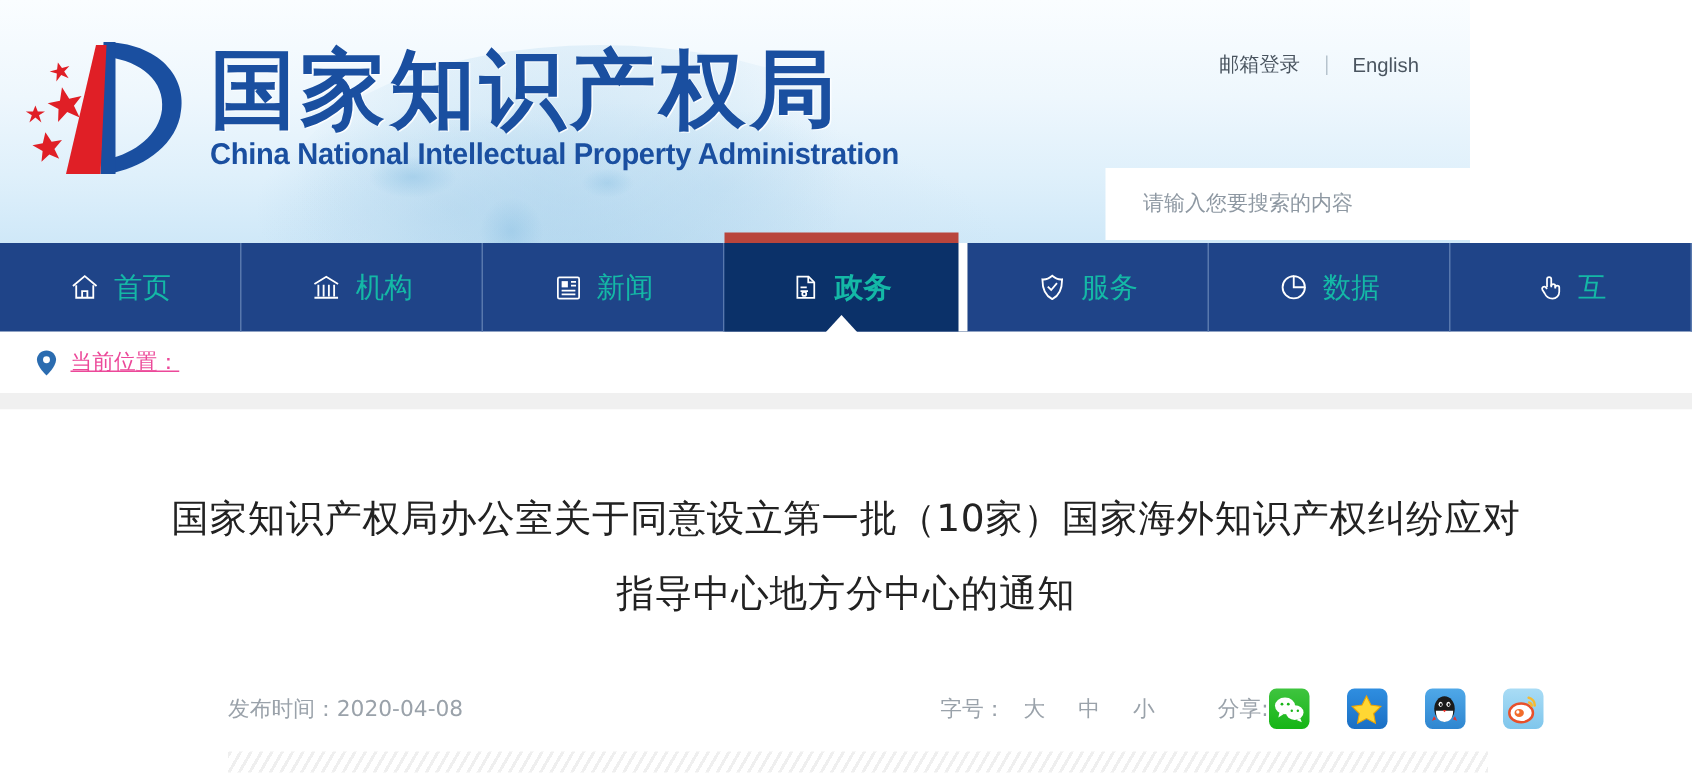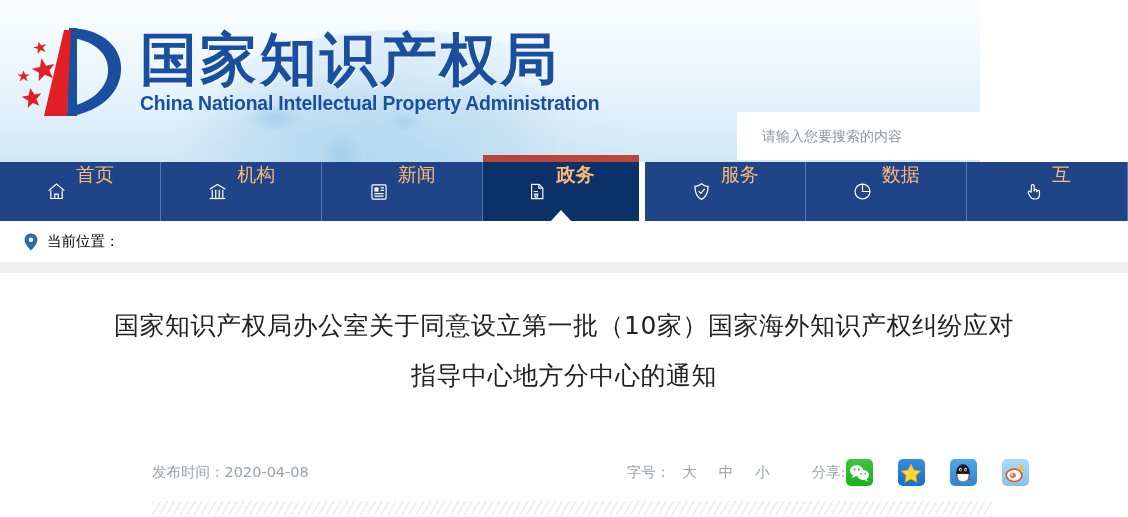--- a/index.html
+++ b/index.html
@@ -90,23 +90,23 @@
   
   .nav {
     position: relative;
     width: 1128px; height: 59px;
     background: #1f4488;
     display: flex;
   }
   .nav-item {
     position: relative;
     width: 171.6px; height: 59px;
-    display: flex; justify-content: center;
+    display: flex; align-items: center; justify-content: center;
     gap: 9px;
-    color: #fdba74; font-size: 19px; text-decoration: none;
+    color: #14b8a6; font-size: 19px; text-decoration: none;
     font-family: "DejaVu Sans", sans-serif;
     border-right: 1px solid #5878ad;
     cursor: pointer;
   }
   .nav-item .nav-icon { display: flex; align-items: center; }
   .nav-item.active {
     background: #0b3169;
     border-right: 6px solid #ffffff;
     font-weight: 700;
   }
@@ -126,33 +126,33 @@
   .breadcrumb-bar {
     width: 1128px; height: 41px;
     background: #ffffff;
     display: flex; align-items: center;
     padding-left: 24px;
     font-family: "DejaVu Sans", sans-serif;
     font-size: 14.5px; color: #5f6d7a;
     border-bottom: none;
   }
   .pin-icon { margin-right: 9px; display: flex; align-items: center; }
-  .crumb-label { color: #000000; }
+  .crumb-label { color: #ec4899; text-decoration: underline; }
   .crumb-path { color: #5f6d7a; }
 
   .gray-band { width: 1128px; height: 11px; background: #f0f0f0; }
 
   
   .article {
     position: relative;
     width: 1128px; height: 244px;
     background: #ffffff;
   }
   .article-title {
-    padding-top: 28px;
+    padding-top: 48px;
     margin: 0 auto; width: 900px;
     text-align: center;
     font-family: "DejaVu Sans", sans-serif;
     font-size: 25px; line-height: 50px; font-weight: 400;
     color: #222222;
     letter-spacing: 0.5px;
   }
   .meta-row {
     position: absolute; left: 0; top: 186px; width: 1128px;
     display: flex; align-items: center;
@@ -197,20 +197,25 @@
         <polygon points="18,72 21,79 28,79 22,84 24,91 18,87 12,91 14,84 8,79 15,79" transform="rotate(-10 18 82)"></polygon>
         <polygon points="25,22 27,27 33,27 28,30 30,36 25,32 20,36 22,30 17,27 23,27" transform="scale(0.85) translate(6,8) rotate(-15 25 30)"></polygon>
         <polygon points="8,56 10,61 16,61 11,64 13,70 8,66 3,70 5,64 0,61 6,61" transform="scale(0.8) translate(4,12)"></polygon>
       </g>
     </svg>
   </div>
 
   <div class="logo-text-cn">国家知识产权局</div>
   <div class="logo-text-en">China National Intellectual Property Administration</div>
 
+  <div class="top-links">
+    <a href="#">邮箱登录</a>
+    <span class="top-sep"></span>
+    <a href="#">English</a>
+  </div>
 
 
   <div class="search-box">
     <input class="search-input" type="text" placeholder="请输入您要搜索的内容" style="">
   </div>
 </div>
 
 <nav class="nav">
   <a class="nav-item" href="#">
     <span class="nav-icon">

